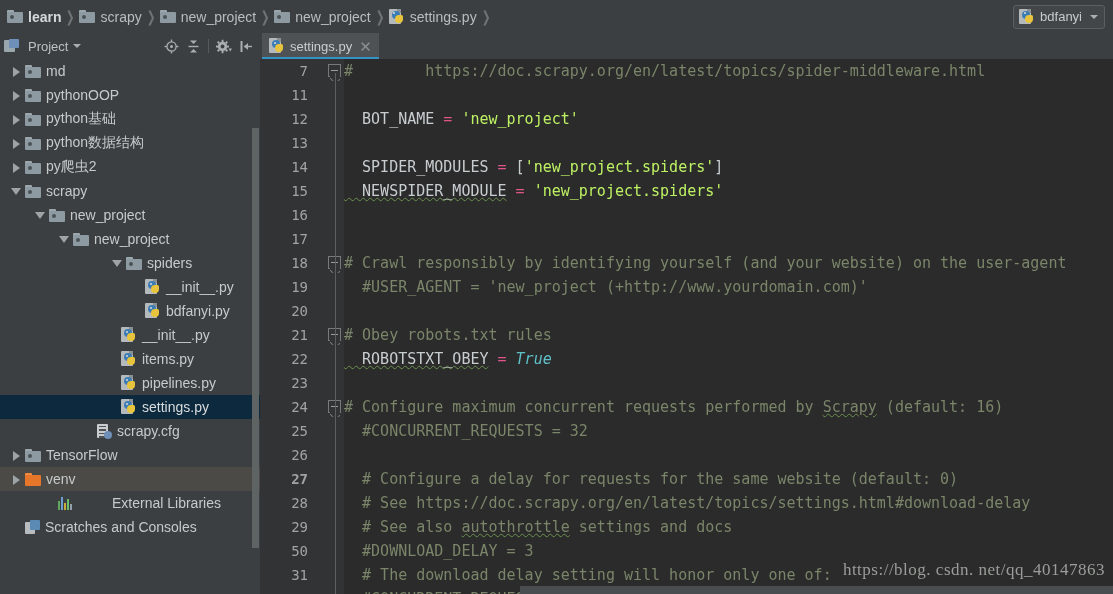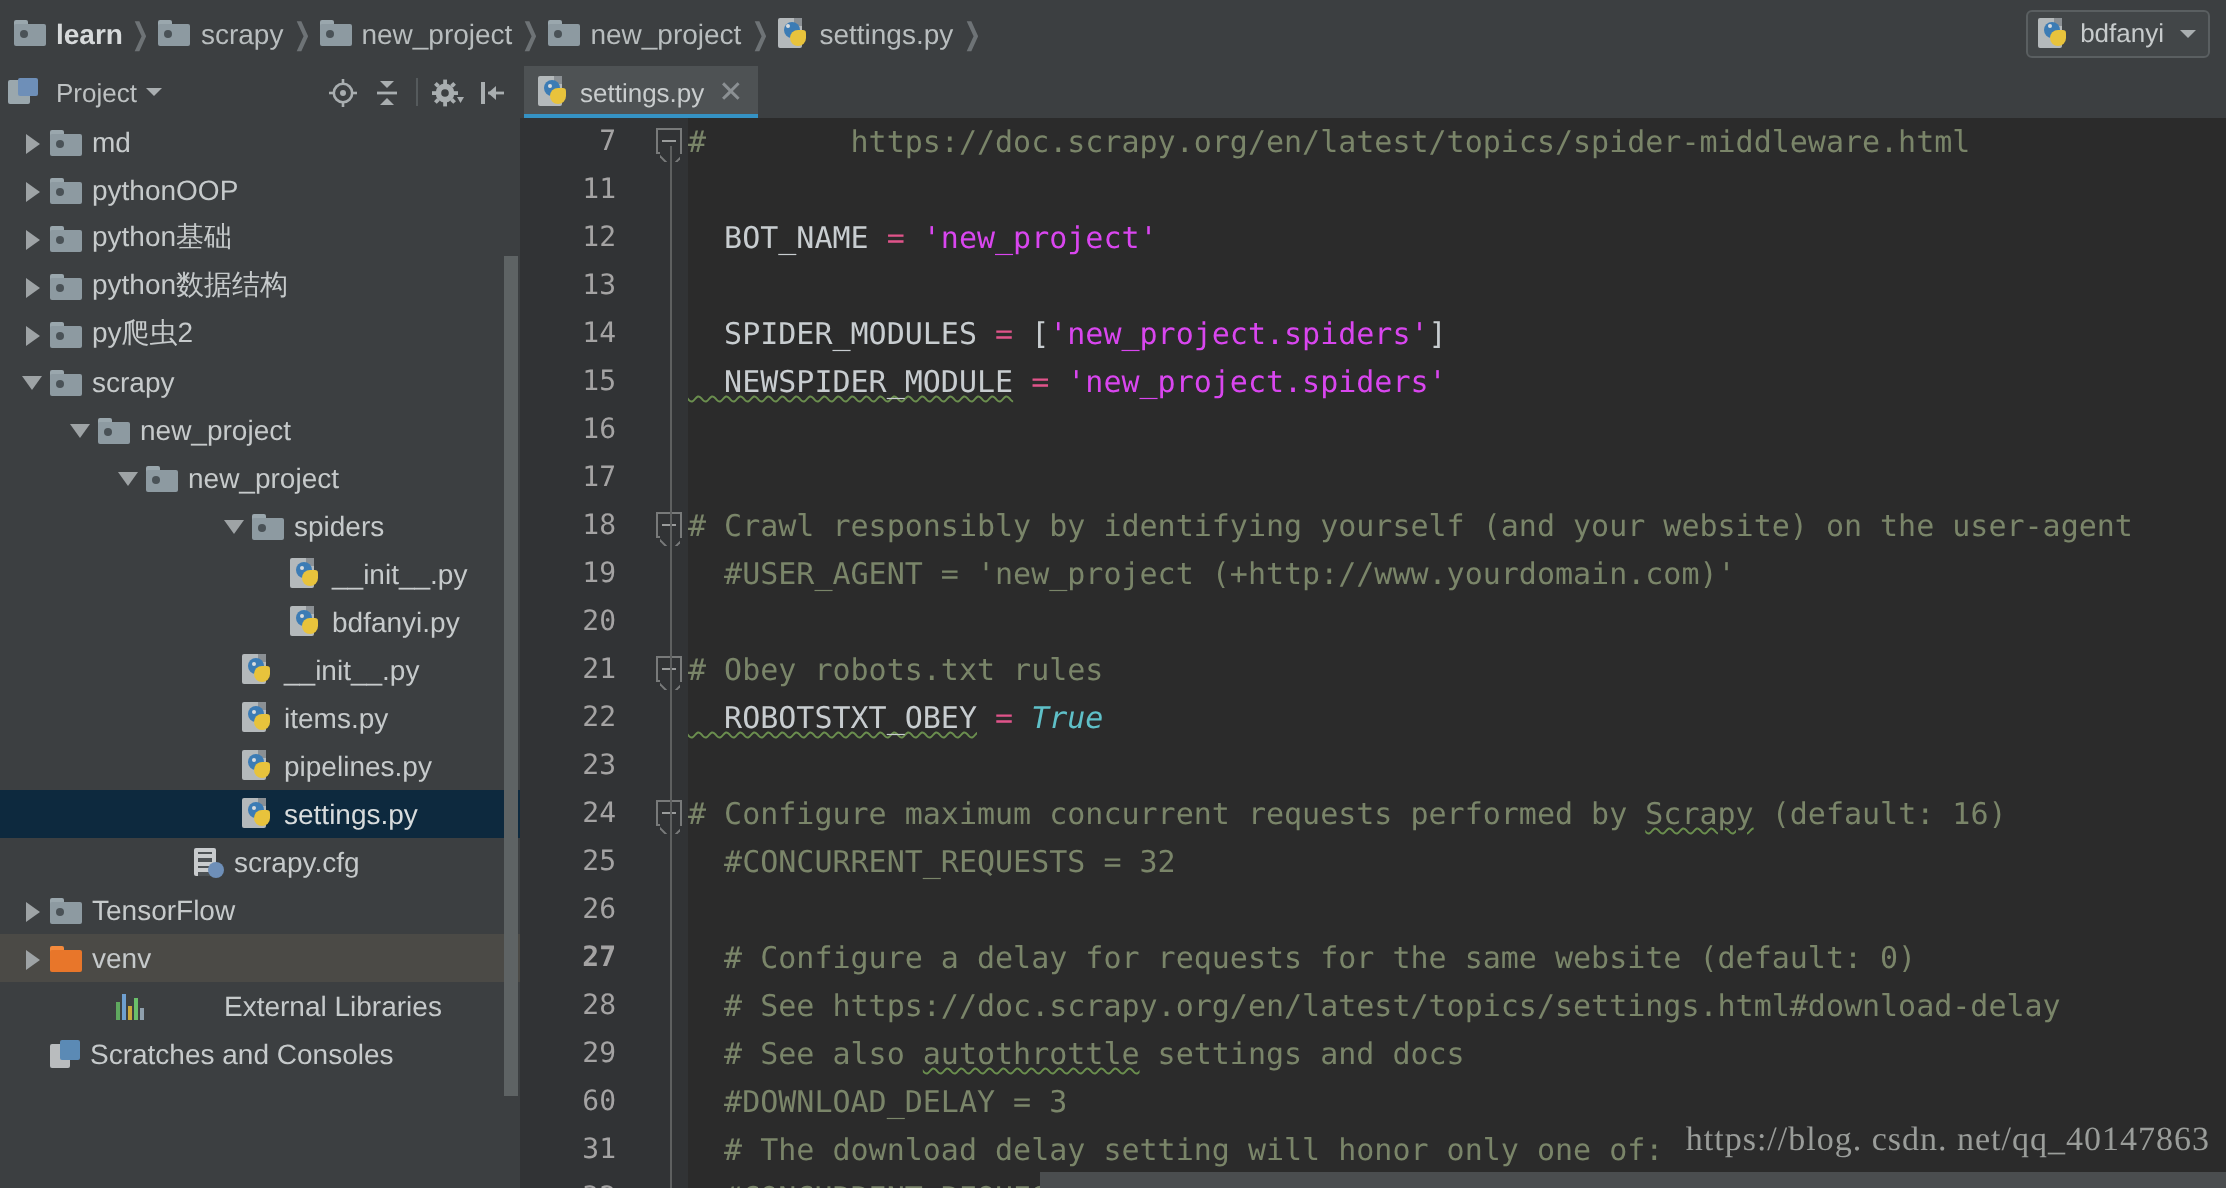--- a/index.html
+++ b/index.html
@@ -156,21 +156,21 @@
     border-right:1px solid #787a7a; border-bottom:1px solid #787a7a; background:#313335;
     transform: rotate(45deg);
   }
 
   .code {
     position:absolute; left:84px; top:0; width:769px; height:100%;
     font-family:"DejaVu Sans Mono", monospace; font-size:15px;
   }
   .cl { height:24px; line-height:24px; white-space:pre; color:#a9b7c6; }
   .cmt  { color:#7a8569; }
-  .str  { color:#d946ef; }
+  .str  { color:#bef264; }
   .op   { color:#e0548a; }
   .bool { color:#5fc0c8; font-style: italic; }
   .var  { color:#c8cdd0; }
   .squig {
     text-decoration: underline;
     text-decoration-style: wavy;
     text-decoration-color: #6b8f4e;
     text-decoration-thickness: 1px;
   }
 
@@ -545,21 +545,21 @@
           <div class="ln" style="top: 240px;">20</div>
           <div class="ln" style="top: 264px;">21</div>
           <div class="ln" style="top: 288px;">22</div>
           <div class="ln" style="top: 312px;">23</div>
           <div class="ln" style="top: 336px;">24</div>
           <div class="ln" style="top: 360px;">25</div>
           <div class="ln" style="top: 384px;">26</div>
           <div class="ln" style="top: 408px; font-weight: bold;">27</div>
           <div class="ln" style="top: 432px;">28</div>
           <div class="ln" style="top: 456px;">29</div>
-          <div class="ln" style="top: 480px;">60</div>
+          <div class="ln" style="top: 480px;">50</div>
           <div class="ln" style="top: 504px;">31</div>
           <div class="ln" style="top: 528px;">32</div>
         </div>
       <div class="folds" id="folds">
           <div class="foldmark" style="top: 5px;">
             <span class="box"></span>
             <span class="minus"></span>
             <span class="pt"></span>
           </div>
           <div class="foldmark" style="top: 197px;">

